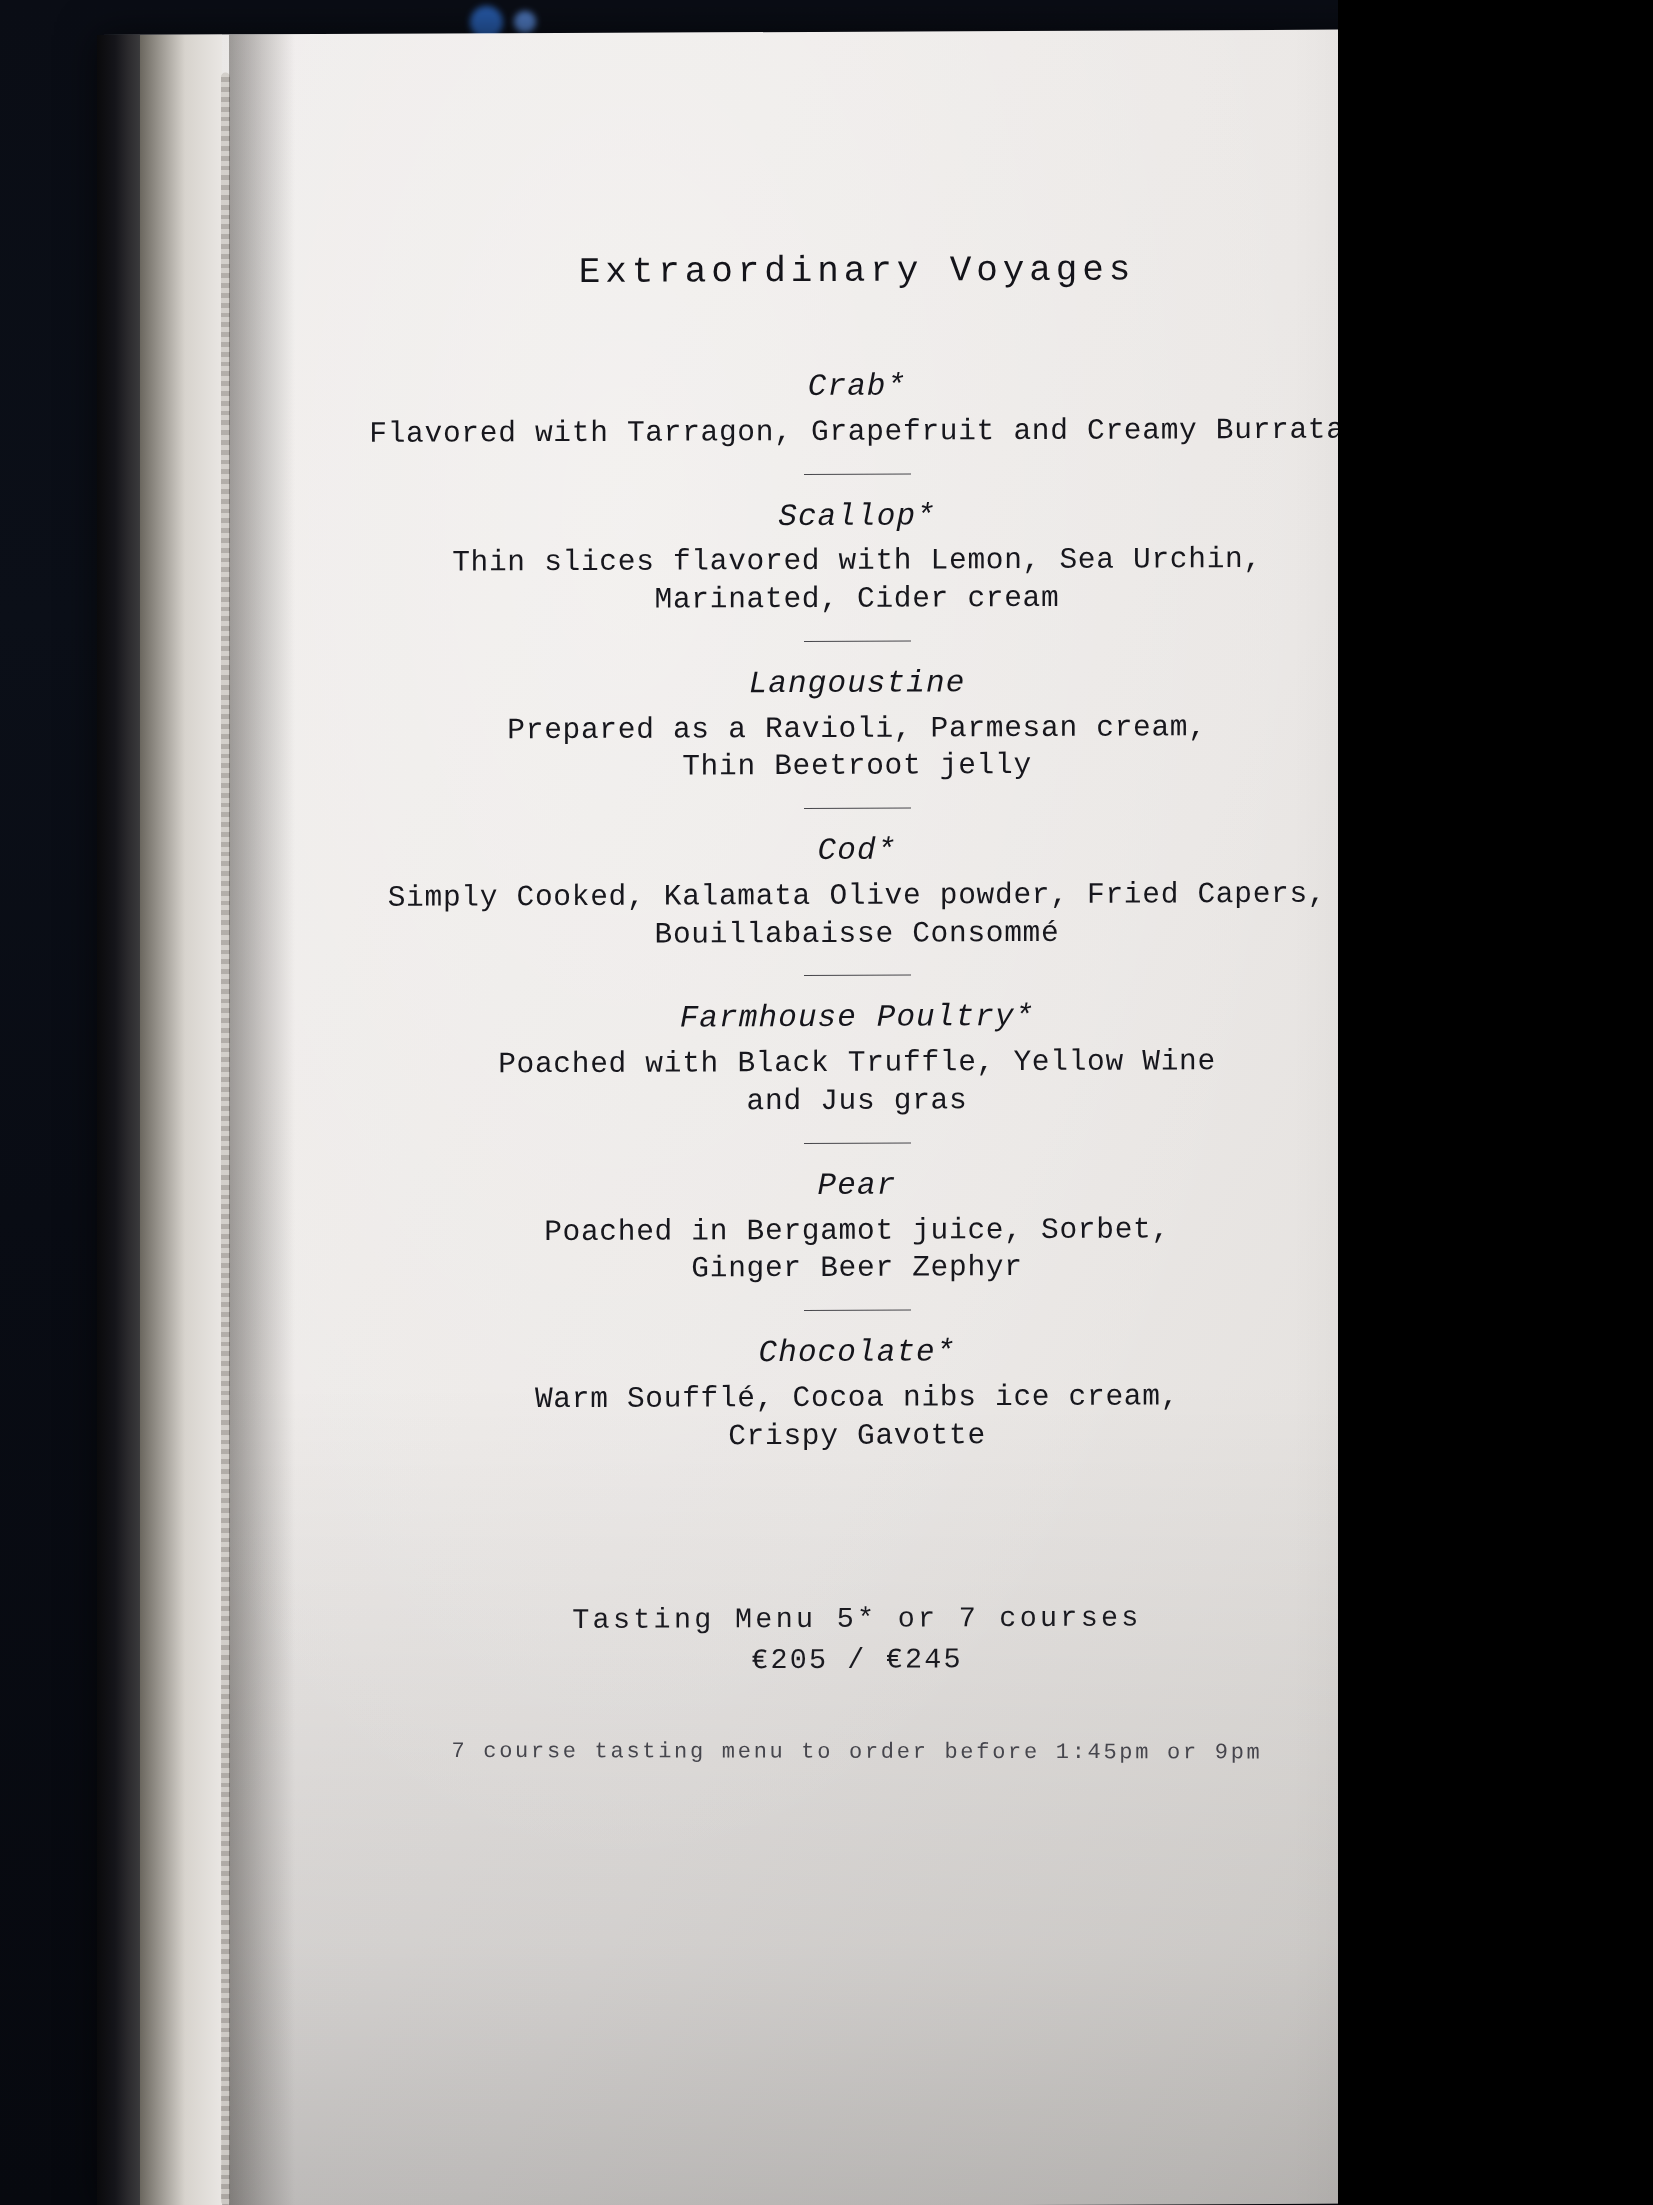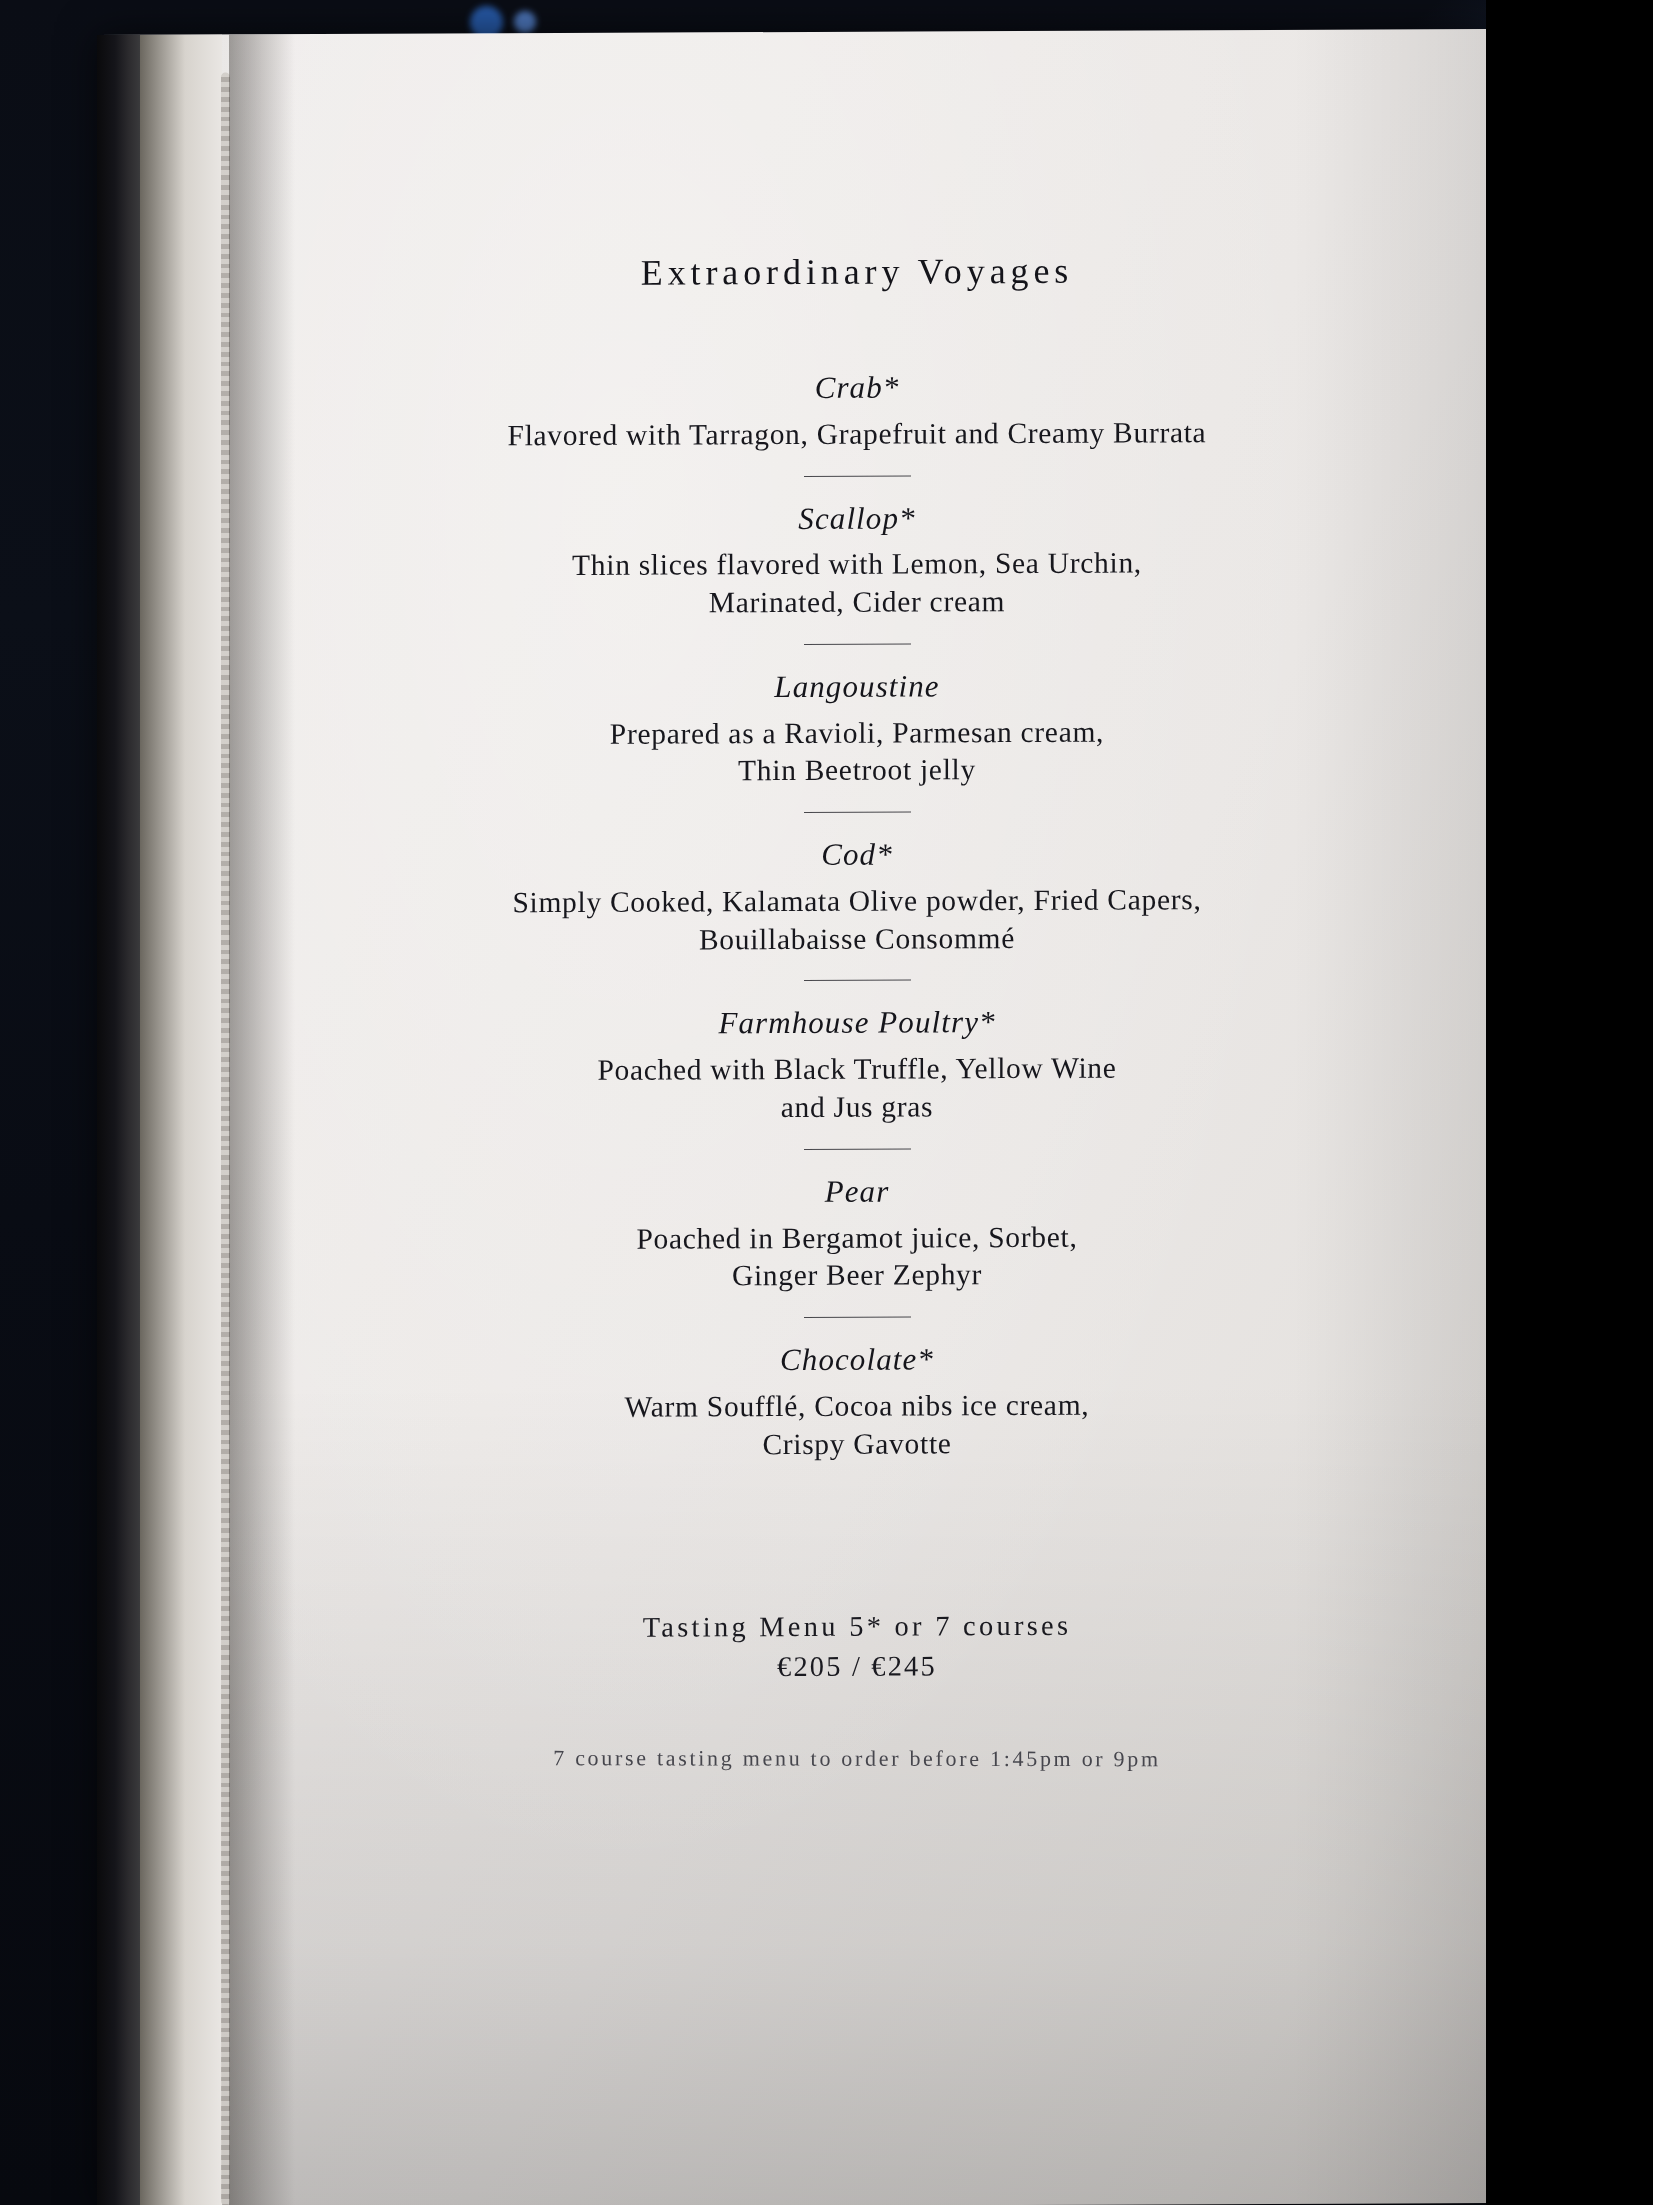--- a/index.html
+++ b/index.html
@@ -10,27 +10,28 @@
   body {
     width: 1654px;
     height: 2205px;
     overflow: hidden;
     font-family: "Liberation Serif", serif;
   }
 
   
   .scene {
     position: relative;
-    width: 1486px;
+    width: 1338px;
     height: 2205px;
     background:
       radial-gradient(circle at 1504px 356px, rgba(90,120,170,0.35) 0px, rgba(20,28,45,0.0) 284px),
       radial-gradient(circle at 1581px 180px, rgba(70,100,160,0.30) 0px, rgba(10,14,24,0.0) 230px),
       linear-gradient(180deg, #0a0d15 0%, #0b0f18 28%, #090c14 55%, #07090f 100%);
     overflow: hidden;
+    font-family: Liberation Mono, monospace;
   }
 
   
   .bokeh {
     position: absolute;
     border-radius: 50%;
     filter: blur(3.3px);
     opacity: 0.75;
   }
 

